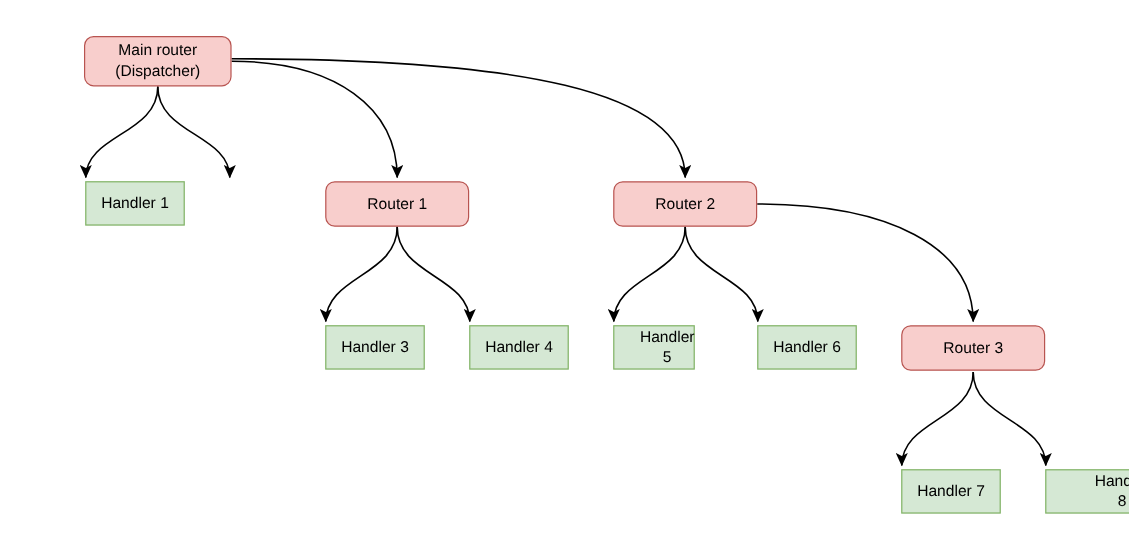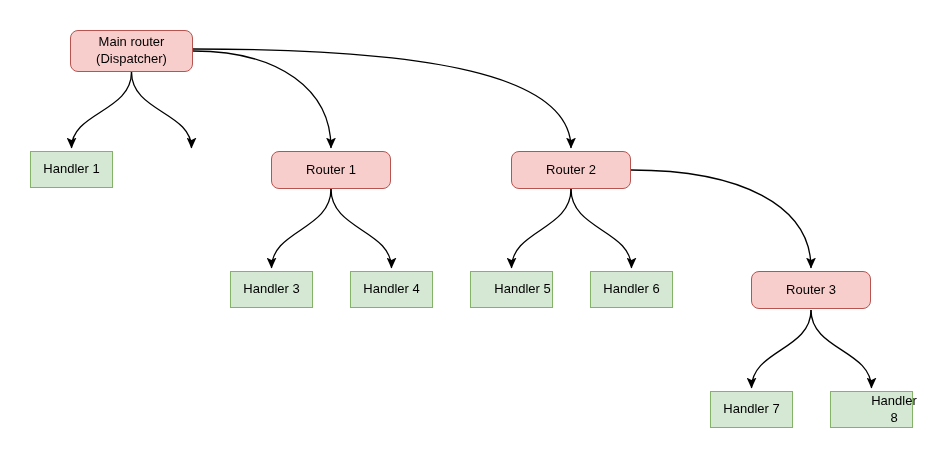--- a/index.html
+++ b/index.html
@@ -37,30 +37,31 @@
   }
   .node.router {
     background: #f8cecc;
     border: 1px solid #b85450;
     border-radius: 8px;
   }
   .node.handler {
     background: #d5e8d4;
     border: 1px solid #82b366;
     border-radius: 0;
+    margin-left: 41px;
   }
   
   #n-main    { left: 70px;  top: 30px;  width: 123px; height: 42px; align-items: center; }
   #n-h1      { left: 30px;  top: 151px; width: 83px;  height: 37px; }
   #n-h2      { left: 150px; top: 151px; width: 83px;  height: 37px; }
   #n-r1      { left: 271px; top: 151px; width: 120px; height: 38px; }
   #n-r2      { left: 511px; top: 151px; width: 120px; height: 38px; }
   #n-h3      { left: 230px; top: 271px; width: 83px;  height: 37px; }
   #n-h4      { left: 350px; top: 271px; width: 83px;  height: 37px; }
-  #n-h5      { left: 470px; top: 271px; width: 83px;  height: 37px; padding-left: 22px; }
+  #n-h5      { left: 470px; top: 271px; width: 68px;  height: 37px; padding-left: 22px; }
   #n-h6      { left: 590px; top: 271px; width: 83px;  height: 37px; }
   #n-r3      { left: 751px; top: 271px; width: 120px; height: 38px; justify-content: center; }
   #n-h7      { left: 710px; top: 391px; width: 83px;  height: 37px; }
   #n-h8      { left: 830px; top: 391px; width: 83px;  height: 37px; padding-left: 45px; }
   .edge {
     fill: none;
     stroke: #000000;
     stroke-width: 1.3;
   }
 </style>

